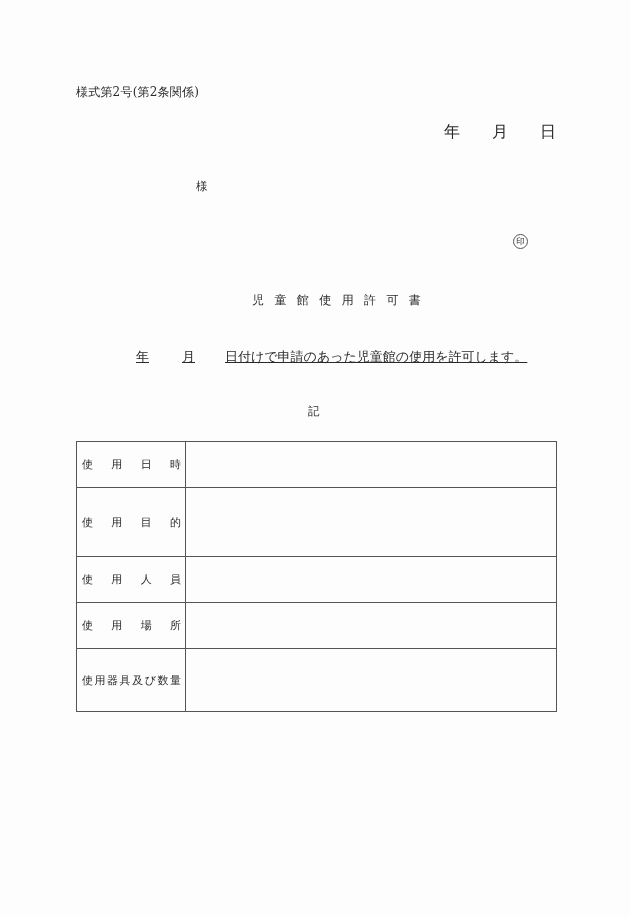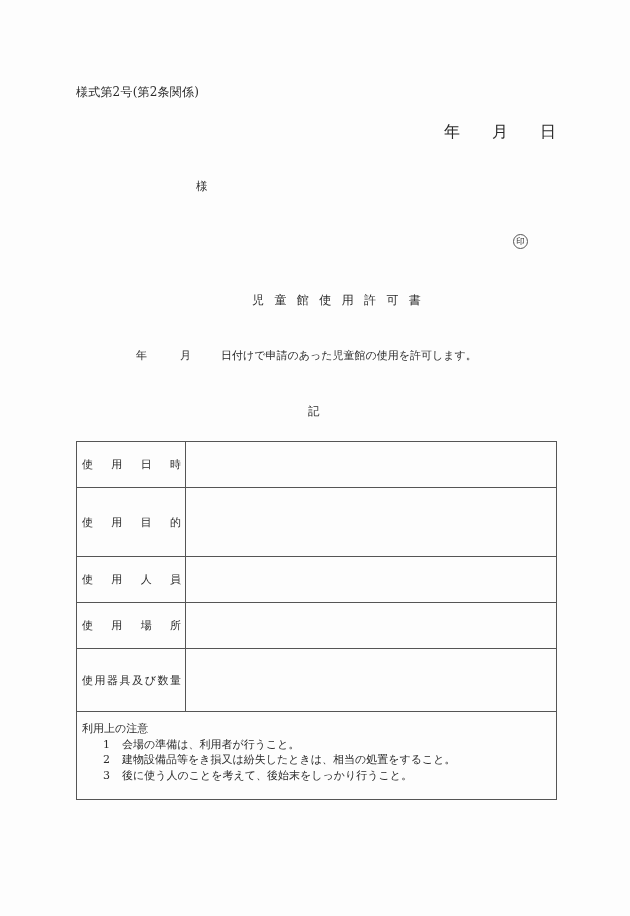--- a/index.html
+++ b/index.html
@@ -33,21 +33,21 @@
       border: 1px solid #555;
       border-radius: 50%;
       font-size: 8.5px;
       line-height: 13px;
       text-align: center;
       color: #333;
     }
 
     #doc-title { left: 224px; top: 292px; font-size: 12px; letter-spacing: 10.4px; margin-left: 28px; }
 
-    #permission-line { left: 136px; top: 348px; font-size: 11px; }
+    #permission-line { left: 136px; top: 348px; font-size: 13px; text-decoration: underline; }
     #permission-line .sp1 { width: 33px; display:inline-block; }
     #permission-line .sp2 { width: 30px; display:inline-block; }
 
     #ki-label { left: 308px; top: 404px; font-size: 11.5px; }
 
     #detail-table {
       position: absolute;
       left: 76px; top: 441px;
       width: 481px;
       border-collapse: collapse;
@@ -163,31 +163,14 @@
         <span>器</span>
         <span>具</span>
         <span>及</span>
         <span>び</span>
         <span>数</span>
         <span>量</span>
       </div>
     </td>
     <td class="value-cell"></td>
   </tr>
-  <tr>
-    <td class="notes-cell" colspan="2">
-      <div>利用上の注意</div>
-      <div class="notes-item">
-        <span class="notes-num">1</span>
-        <span>会場の準備は、利用者が行うこと。</span>
-      </div>
-      <div class="notes-item">
-        <span class="notes-num">2</span>
-        <span>建物設備品等をき損又は紛失したときは、相当の処置をすること。</span>
-      </div>
-      <div class="notes-item">
-        <span class="notes-num">3</span>
-        <span>後に使う人のことを考えて、後始末をしっかり行うこと。</span>
-      </div>
-    </td>
-  </tr>
 </tbody>
   </table>
 
 </body></html>

